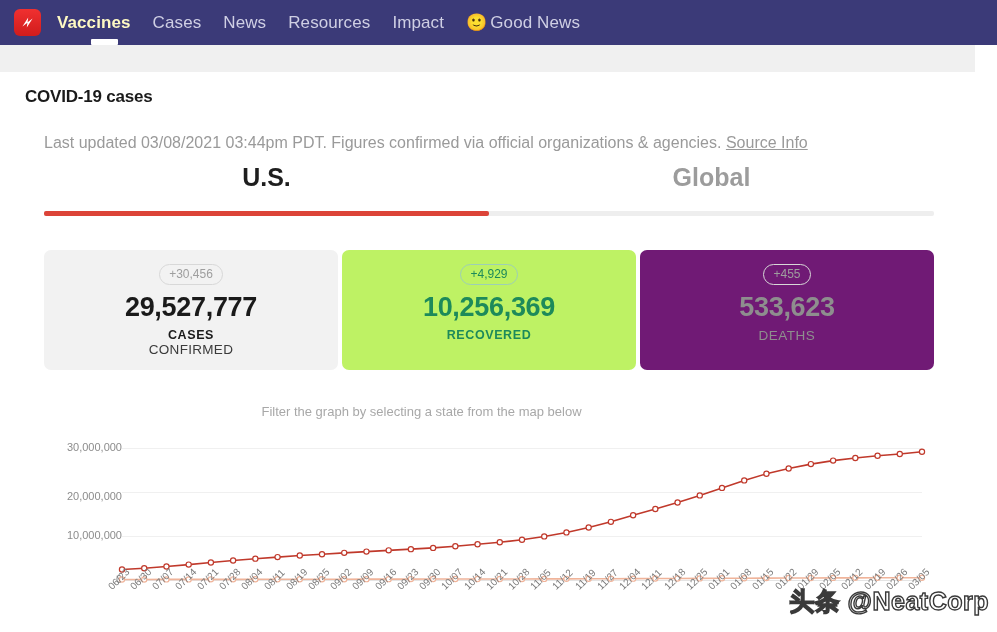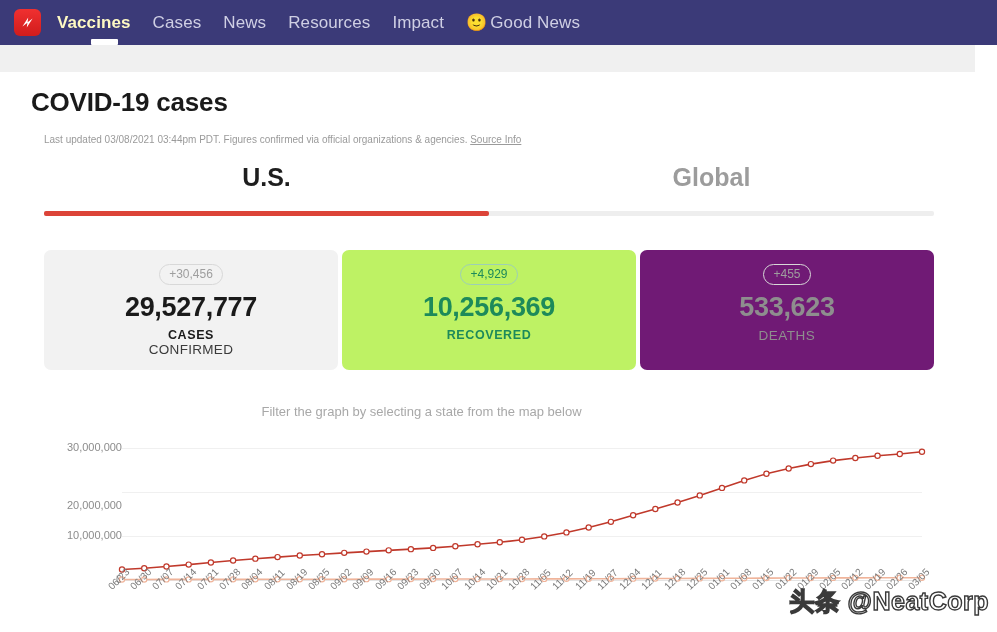--- a/index.html
+++ b/index.html
@@ -39,26 +39,26 @@
   .emoji { font-size: 17px; line-height: 1; }
 
   
   .grey-band {
     position: absolute; top: 45px; left: 0; width: 975px; height: 27px;
     background: #f0f0f0;
   }
 
   
   .title {
-    position: absolute; left: 31px; top: 87px;
-    font-size: 26px; font-weight: bold; color: #1a1a1a; letter-spacing: -.2px;
+    position: absolute; left: 25px; top: 87px;
+    font-size: 17px; font-weight: bold; color: #1a1a1a; letter-spacing: -.2px;
   }
   .subtitle {
     position: absolute; left: 44px; top: 134px;
-    font-size: 10px; color: #9a9a9a; white-space: nowrap;
+    font-size: 16px; color: #9a9a9a; white-space: nowrap;
   }
   .source-link { color: #9a9a9a; text-decoration: underline; cursor: pointer; }
 
   
   .tabs {
     position: absolute; left: 44px; top: 163px; width: 890px; height: 56px;
   }
   .tab {
     position: absolute; top: 0; width: 445px; text-align: center;
     font-size: 25px; cursor: pointer;
@@ -195,21 +195,21 @@
       <div class="lbl-strong">DEATHS</div>
     </div>
   </div>
 
   <div class="filter-hint">Filter the graph by selecting a state from the map below</div>
 
   <div class="chart">
     <div id="y-axis-labels">
         <div class="ylabel" style="top: 148px;">0</div>
         <div class="ylabel" style="top: 103.938px;">10,000,000</div>
-        <div class="ylabel" style="top: 74px;">20,000,000</div>
+        <div class="ylabel" style="top: 65px;">20,000,000</div>
         <div class="ylabel" style="top: 15.8125px;">30,000,000</div>
       </div>
     <div id="grid-layer">
         <div class="axisline" style="top: 155px;"></div>
         <div class="gridline" style="top: 110.938px;"></div>
         <div class="gridline" style="top: 66.875px;"></div>
         <div class="gridline" style="top: 22.8125px;"></div>
       </div>
     <svg class="chart-svg" id="chart-svg" width="960" height="165">
         <polyline points="122,144.425 144.22222222222223,143.19125 166.44444444444446,141.5609375 188.66666666666666,139.6221875 210.88888888888889,137.55125 233.11111111111111,135.4803125 255.33333333333331,133.67375 277.55555555555554,132.0875 299.77777777777777,130.50125 322,129.3115625 344.22222222222223,127.8575 366.44444444444446,126.5796875 388.66666666666663,125.34593749999999 410.88888888888886,124.15625 433.11111111111114,122.87843749999999 455.33333333333337,121.2921875 477.55555555555554,119.309375 499.77777777777777,117.2825 522,114.7709375 544.2222222222222,111.4221875 566.4444444444445,107.4125 588.6666666666667,102.565625 610.8888888888889,96.8375 633.1111111111111,90.228125 655.3333333333333,84.05937499999999 677.5555555555555,77.44999999999999 699.7777777777777,70.4 722,62.90937500000001 744.2222222222223,55.41874999999999 766.4444444444445,48.80937499999999 788.6666666666667,43.521874999999994 810.8888888888889,39.115624999999994 833.1111111111111,35.59062499999999 855.3333333333333,32.946875000000006 877.5555555555555,30.743750000000006 899.7777777777777,28.98124999999999 922,26.77812499999999" fill="none" stroke="#c0392b" stroke-width="1.6"></polyline>

